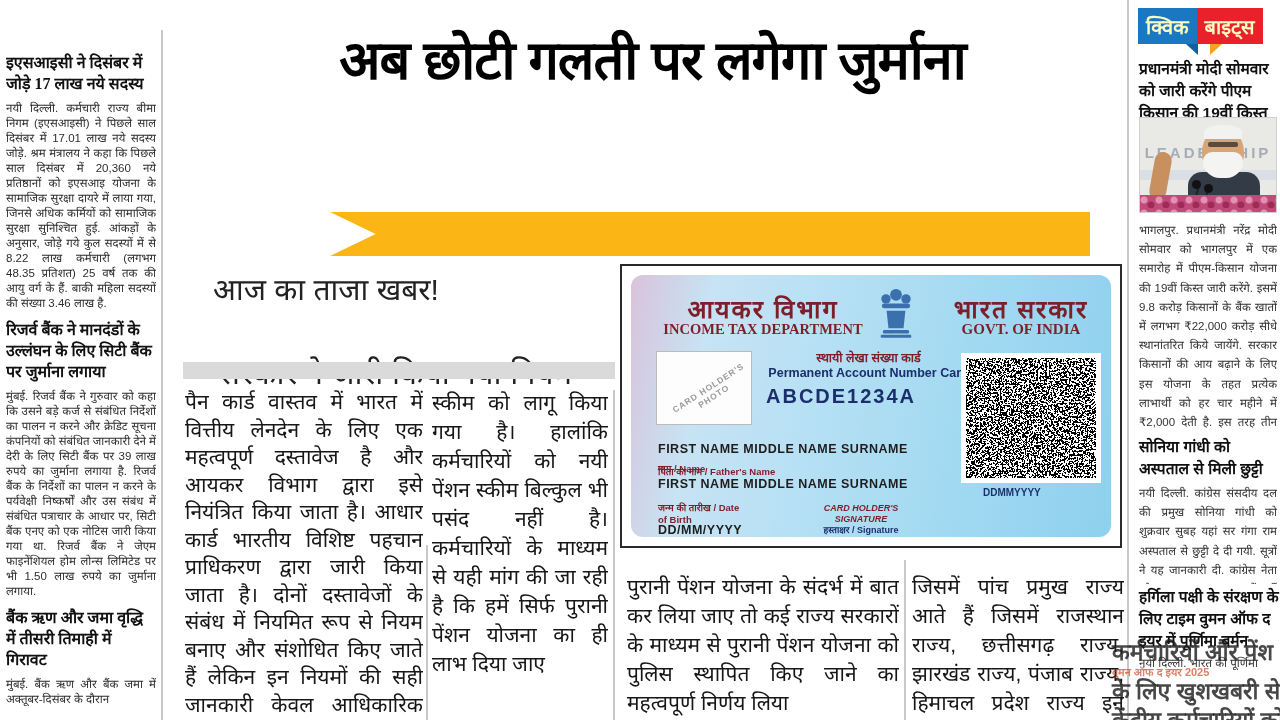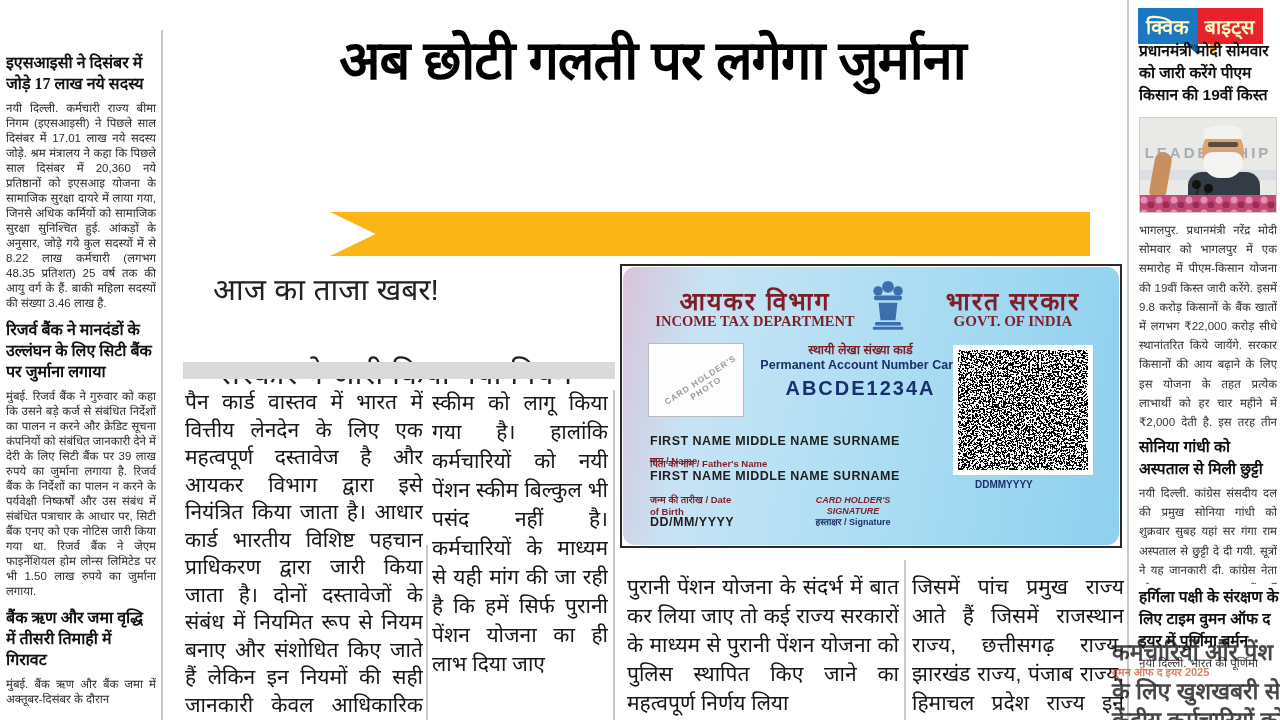--- a/index.html
+++ b/index.html
@@ -25,39 +25,39 @@
     clip-path:polygon(0 0,100% 0,100% 100%,0 100%,6% 50%); }
 
   
   .kicker { position:absolute; left:213px; top:268px; width:400px; color:#222; }
   .kicker .k1 { font-size:30px; line-height:44px; }
   .kicker .k2 { font-size:31px; line-height:46px; padding-left:6px;margin-top:39px; }
   .grey-bar { position:absolute; left:183px; top:362px; width:432px; height:17px; background:#dadada; }
 
   
   .pan-frame { position:absolute; left:620px; top:264px; width:502px; height:284px;
-    background:#fff; border:2px solid #2a2a2a; padding:1px; }
+    background:#fff; border:2px solid #2a2a2a; padding:9px; }
   .pan-card { position:relative; width:100%; height:100%; border-radius:12px; overflow:hidden;
     background:linear-gradient(100deg,#d9c3da 0%,#c7e3f4 16%,#b7e0f4 38%,#a3daf2 66%,#8ed0ee 100%); }
   .pan-card .maroon { color:#7d1f28; }
   .pan-card .navy { color:#1c2f6d; }
   .dept-hi { position:absolute; left:32px; top:16px; width:200px; font-size:25px; font-weight:800; text-align:center; letter-spacing:2px; }
   .dept-en { position:absolute; left:14px; top:46px; width:236px; font-size:14.5px; font-weight:800; text-align:center;
     font-family:"Liberation Serif","DejaVu Serif",serif; }
   .govt-hi { position:absolute; left:300px; top:16px; width:180px; font-size:25px; font-weight:800; text-align:center; letter-spacing:2px; }
   .govt-en { position:absolute; left:300px; top:46px; width:180px; font-size:15px; font-weight:800; text-align:center;
     font-family:"Liberation Serif","DejaVu Serif",serif; }
   .emblem { position:absolute; left:245px; top:12px; }
   .photo-box { position:absolute; left:25px; top:76px; width:96px; height:74px; background:#fdfdfd;
     border:1px solid #bbb; overflow:hidden; }
   .photo-box span { position:absolute; left:-6px; top:30px; width:120px; transform:rotate(-33deg);
     font-size:8.5px; font-weight:700; color:#9a9a9a; letter-spacing:1px; text-align:center; }
   .cardtype-hi { position:absolute; left:135px; top:74px; width:205px; text-align:center; font-size:12.5px; font-weight:700; }
   .cardtype-en { position:absolute; left:135px; top:91px; width:205px; text-align:center; font-size:12.5px; font-weight:700; }
-  .pan-no { position:absolute; left:135px; top:110px; width:205px; text-align:center; font-size:20px; font-weight:800; letter-spacing:2px; }
+  .pan-no { position:absolute; left:135px; top:110px; width:205px; text-align:left; font-size:20px; font-weight:800; letter-spacing:2px; }
   .fld-label { position:absolute; font-size:9.5px; font-weight:700; }
   .fld-value { position:absolute; font-size:12.5px; font-weight:800; color:#1d1d1d; letter-spacing:.5px; }
   .qr-box { position:absolute; left:330px; top:78px; width:140px; height:130px; background:#fff; padding:5px; }
   .qr-caption { position:absolute; left:352px; top:212px; font-size:10px; font-weight:700; }
   .sig-block { position:absolute; left:150px; top:228px; width:160px; text-align:center; }
   .sig-block .s1 { font-size:9px; font-weight:800; line-height:11px;font-style:italic; }
   .sig-block .s2 { font-size:9px; font-weight:700; line-height:11px; }
 
   
   .bodycol { position:absolute; font-size:21px; line-height:27.5px; color:#161616; text-align:justify; overflow:hidden; }
@@ -70,21 +70,21 @@
   .sidebar { position:absolute; left:1134px; top:0; width:146px; height:720px; }
   .badges { position:absolute; left:4px; top:8px; height:36px; display:flex; }
   .badge { font-size:20px; font-weight:700; color:#fef9c3; padding:5px 8px 6px; }
   .badge.blue { background:#1a78c2; }
   .badge.red  { background:#e8212a; }
   .tail { position:absolute; top:44px; width:0; height:0; }
   .tail.blue { left:52px; border-left:12px solid transparent; border-top:11px solid #155f9b; }
   .tail.red  { left:76px; border-right:12px solid transparent; border-top:11px solid #f5a31c; }
   .sb-head { font-size:15.5px; line-height:22px; font-weight:800; color:#101010; }
   .sb-body { font-size:11.5px; line-height:19.2px; color:#333; text-align:justify; }
-  .sb-h1 { position:absolute; left:5px; top:40px; width:138px; }
+  .sb-h1 { position:absolute; left:5px; top:58px; width:138px; }
   .sb-photo { position:absolute; left:5px; top:117px; width:138px; height:96px; background:#e9e9e6; overflow:hidden; border:1px solid #d0d0cc; }
   .sb-b1 { position:absolute; left:5px; top:221px; width:138px; height:212px; overflow:hidden; }
   .sb-h2 { position:absolute; left:5px; top:436px; width:138px; }
   .sb-b2 { position:absolute; left:5px; top:484px; width:138px; height:100px; overflow:hidden; }
   .sb-h3 { position:absolute; left:5px; top:586px; width:140px; }
   .sb-b3 { position:absolute; left:5px; top:654px; width:138px; height:66px; overflow:hidden; }
 
   
   .ph-text { position:absolute; left:0; top:26px; width:100%; text-align:center; font-size:15px; font-weight:800;
     color:#a7adb4; letter-spacing:3px; }

